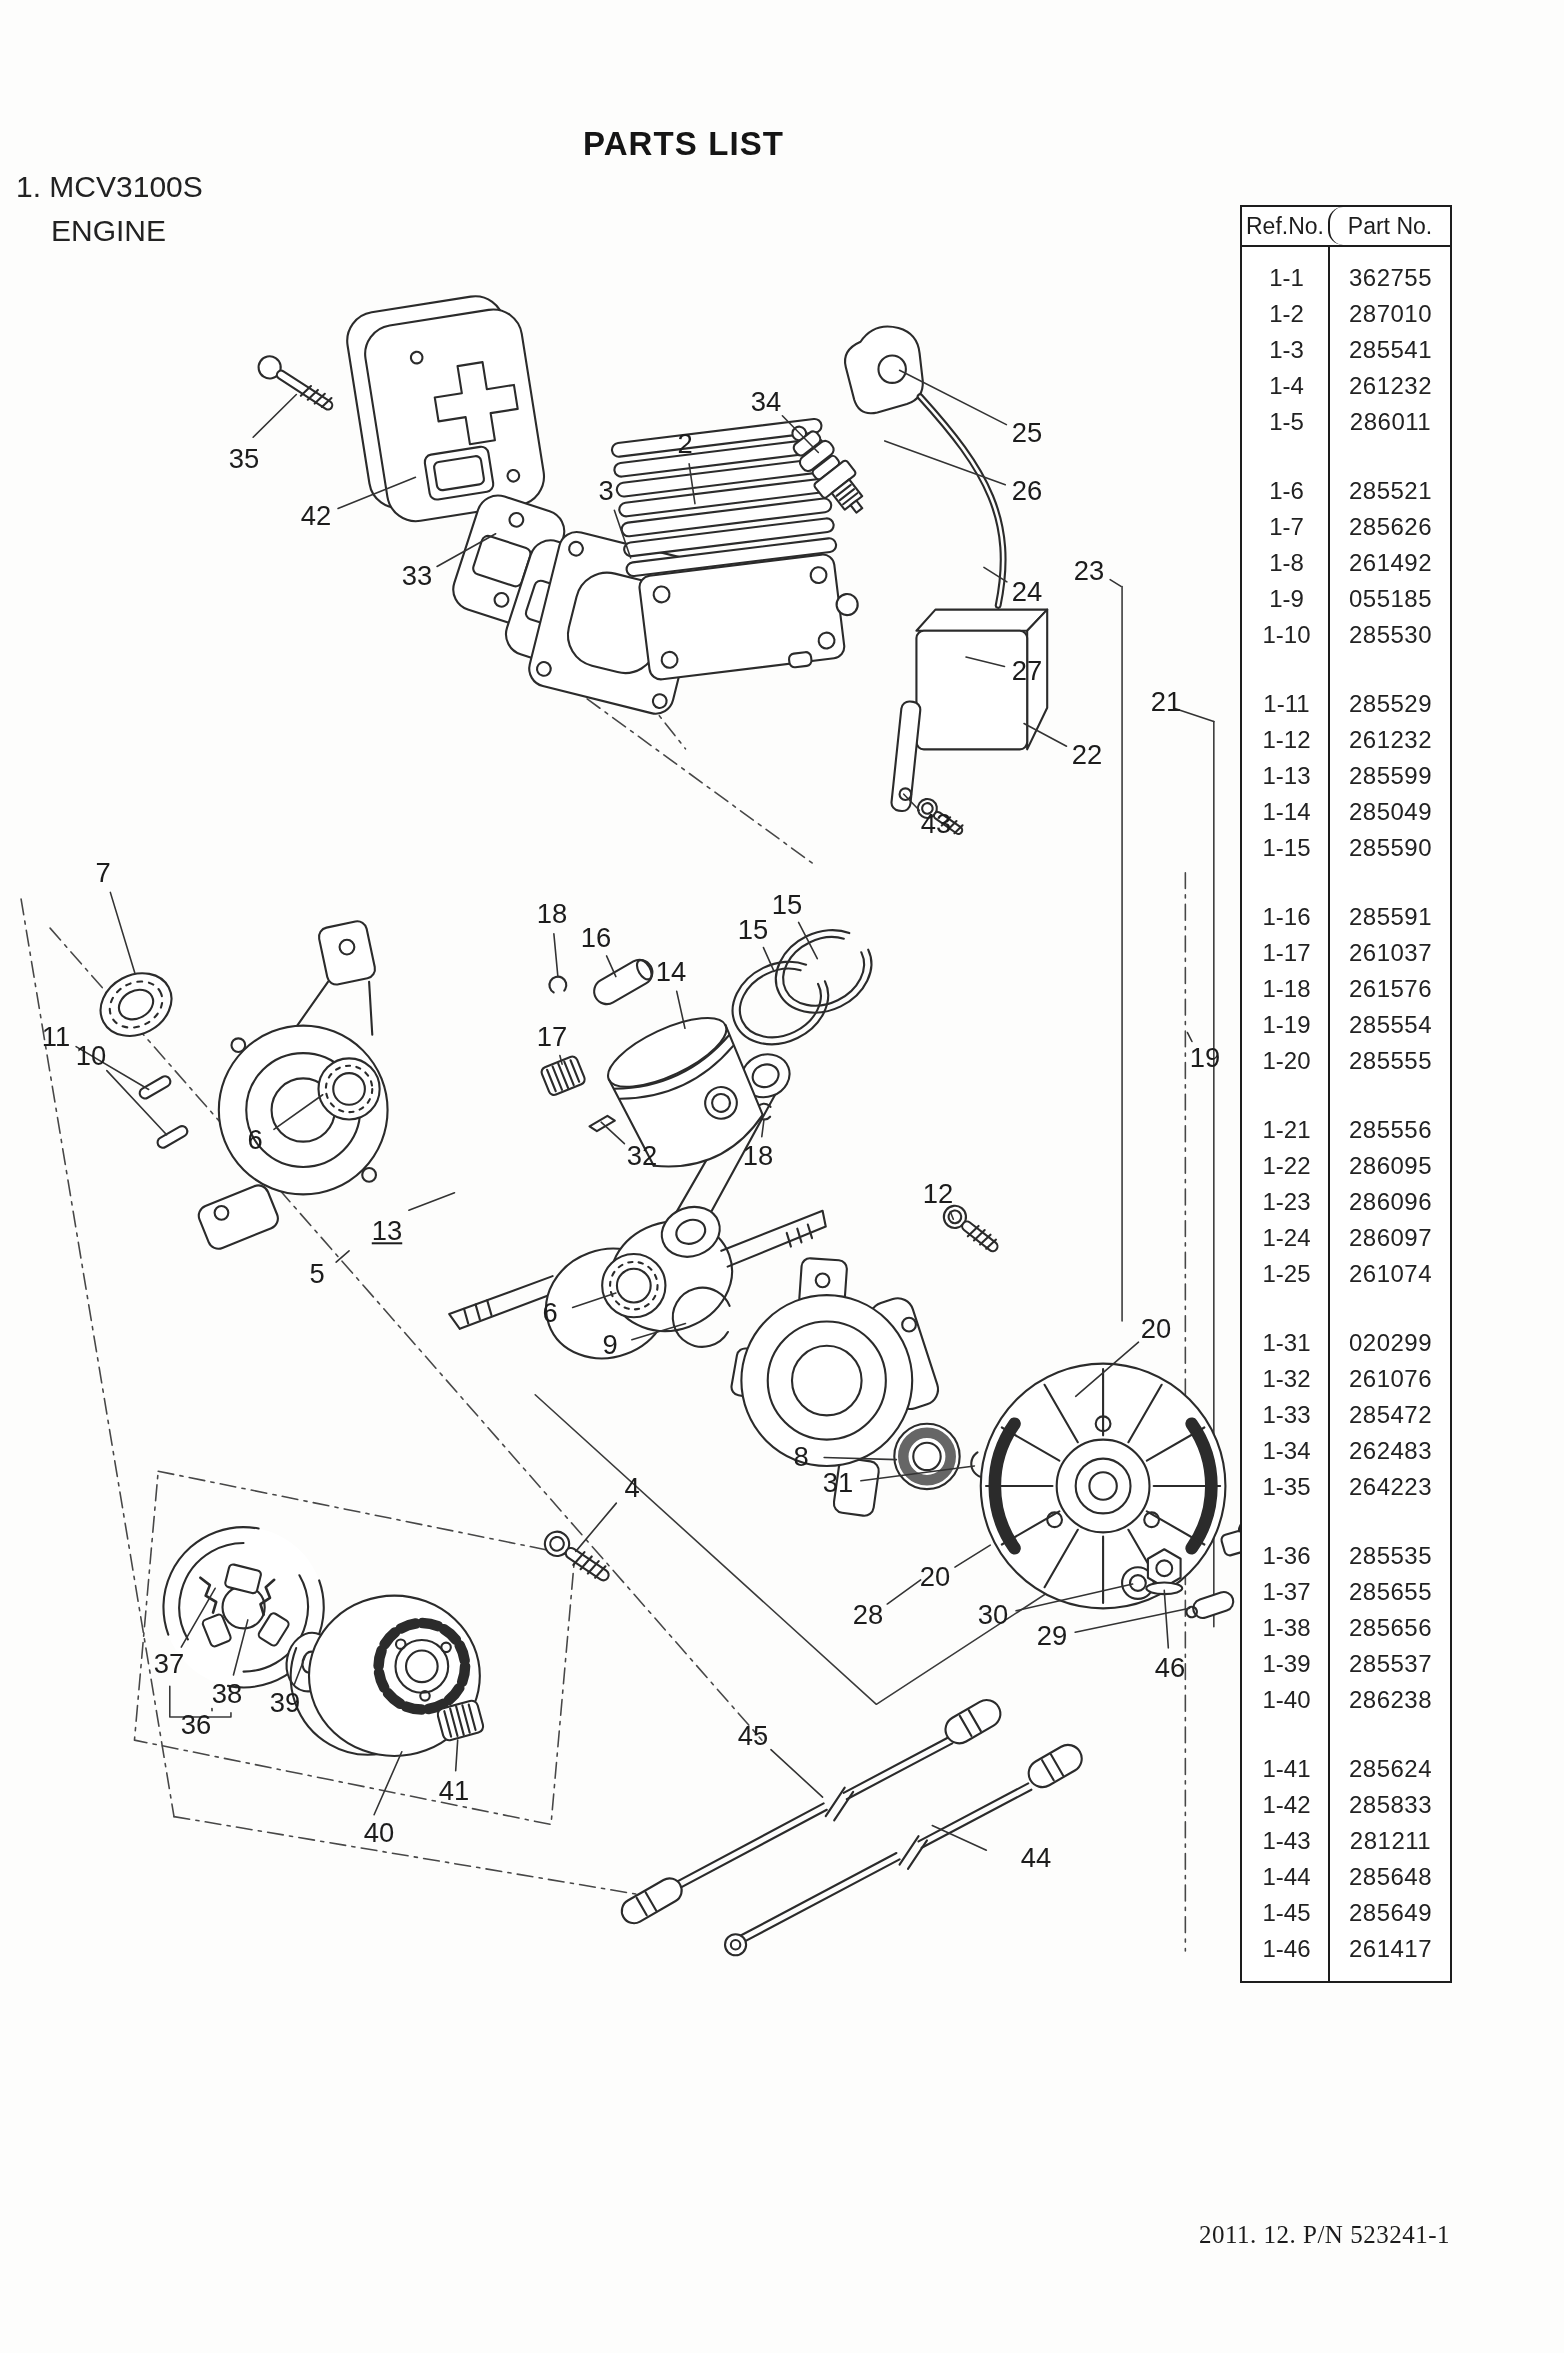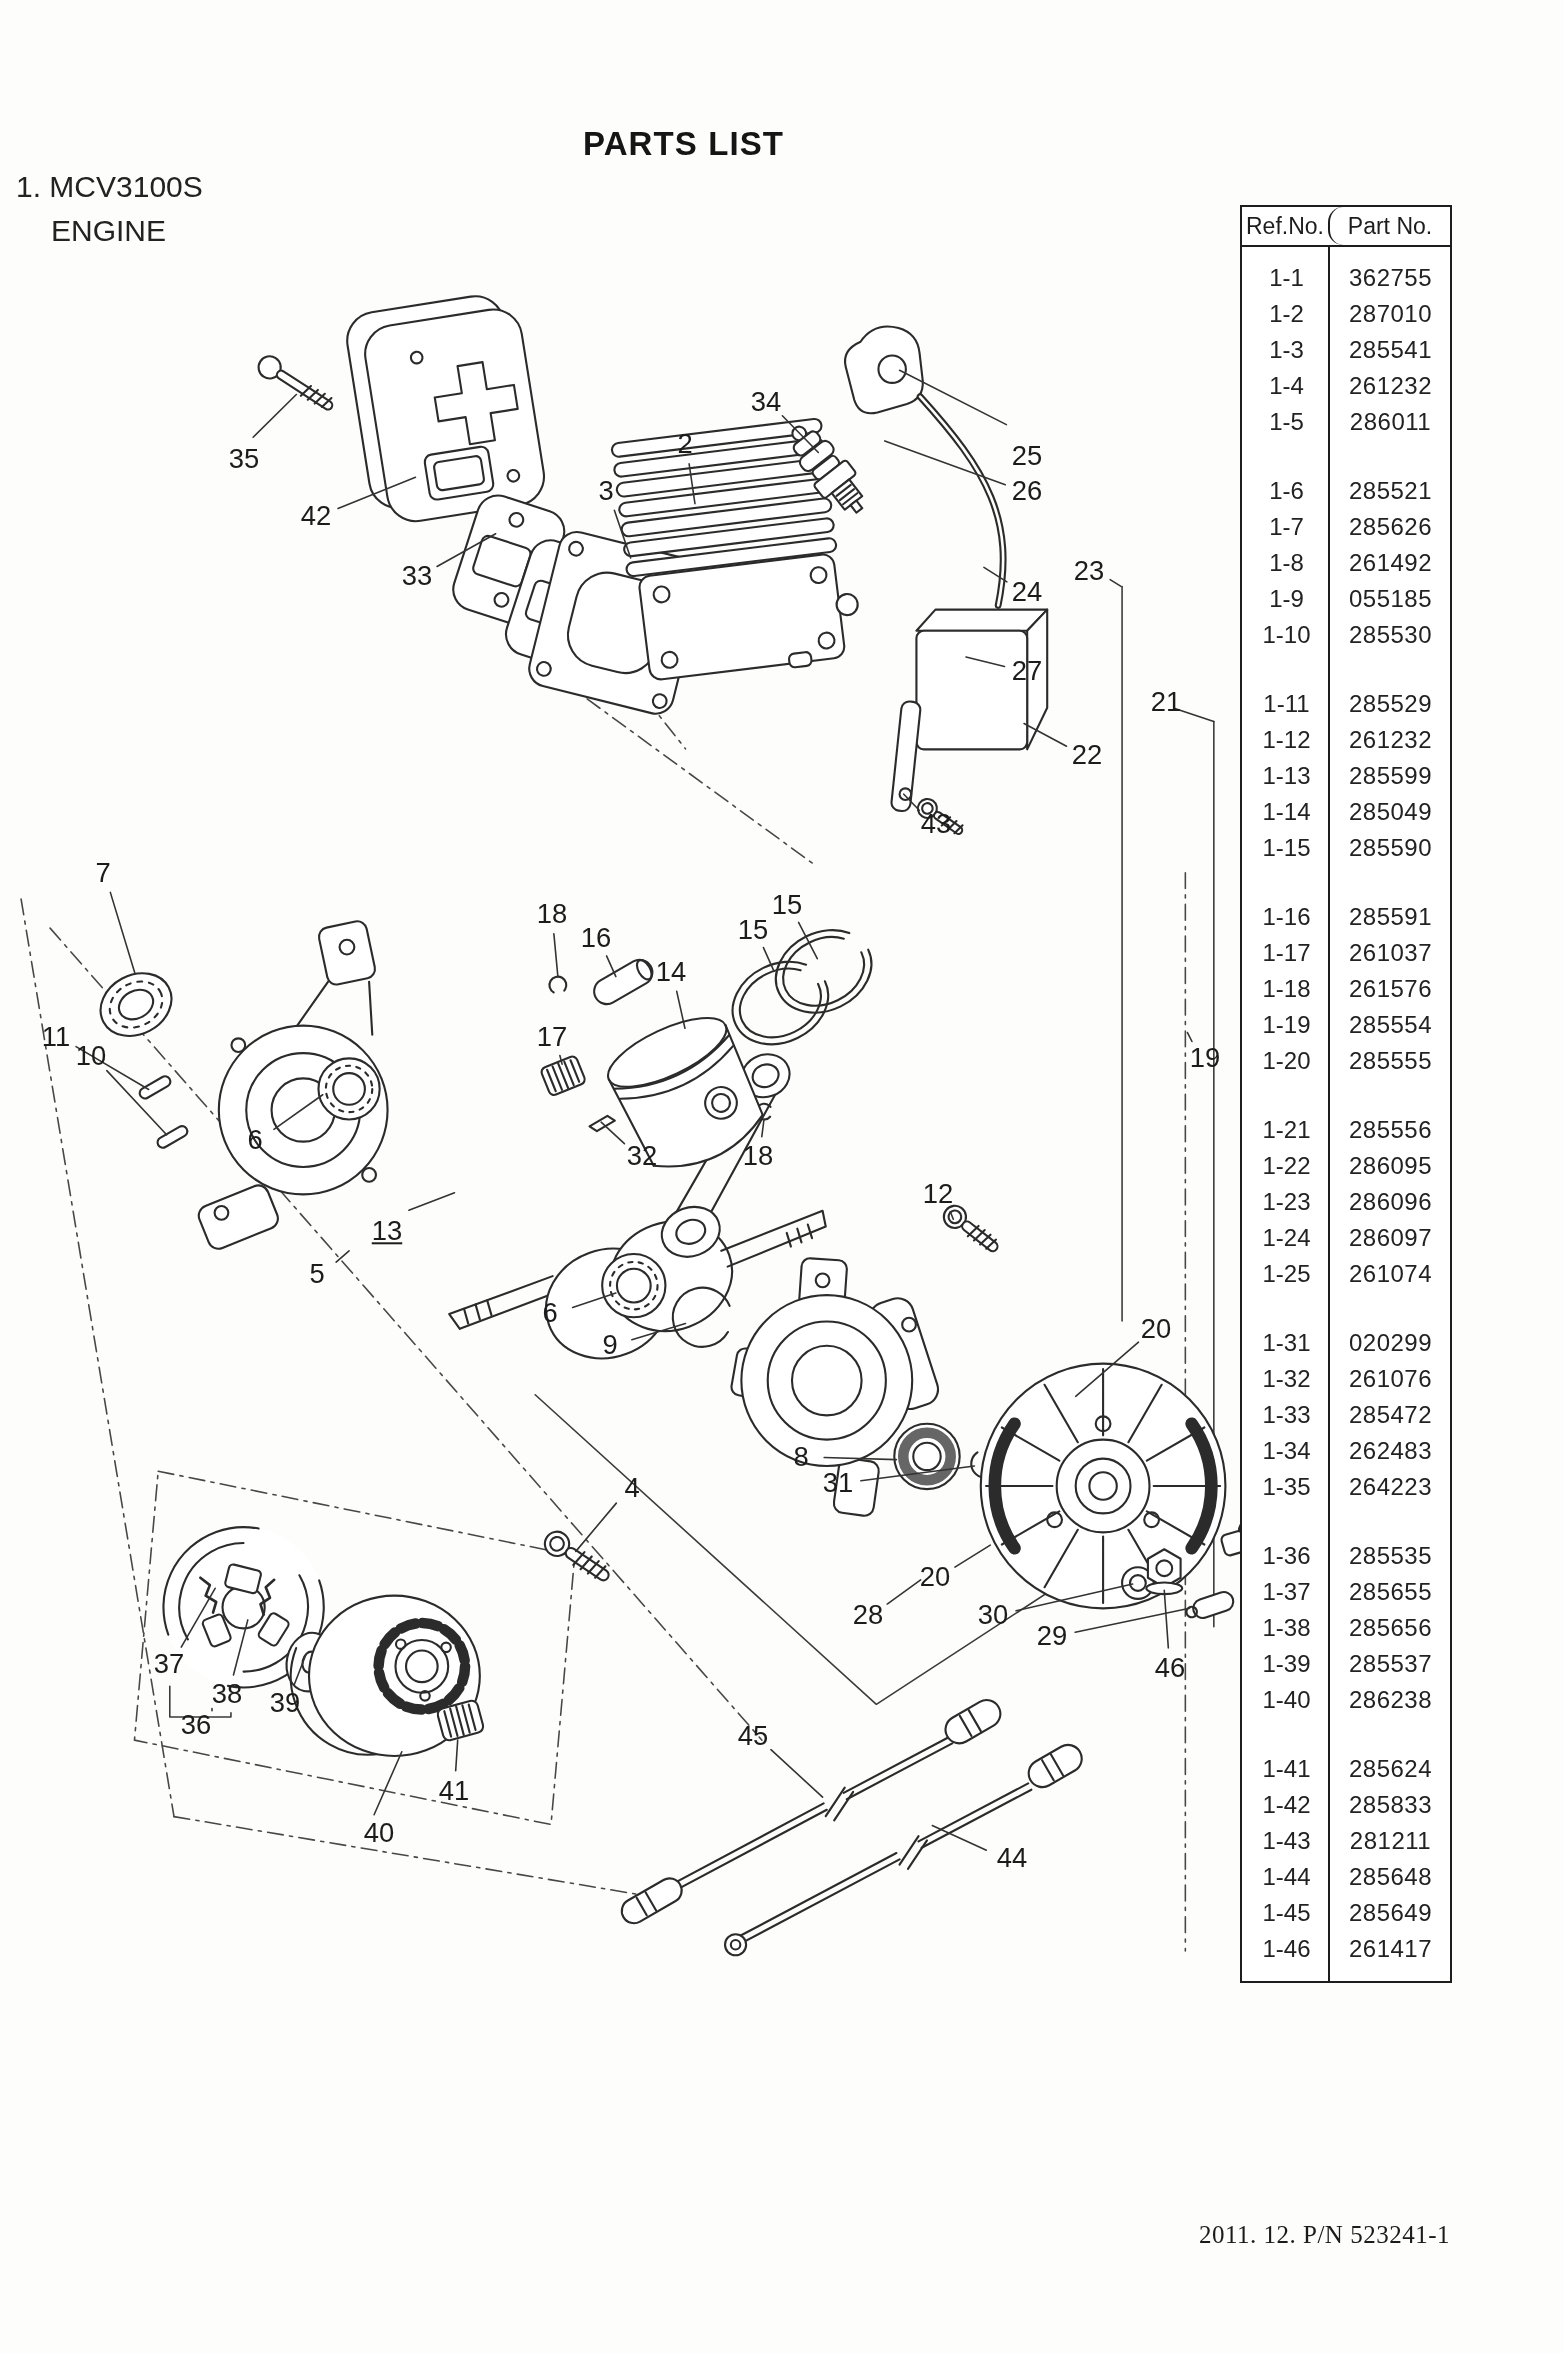--- a/index.html
+++ b/index.html
@@ -617,21 +617,21 @@
 
 <div class="footer-note">2011. 12. P/N 523241-1</div>
 
 <div id="callout-layer">
     <div class="callout" style="left: 244px; top: 451px; margin-top: 8px;">35</div>
     <div class="callout" style="left: 316px; top: 516px;">42</div>
     <div class="callout" style="left: 417px; top: 576px;">33</div>
     <div class="callout" style="left: 685px; top: 444px;">2</div>
     <div class="callout" style="left: 606px; top: 491px;">3</div>
     <div class="callout" style="left: 766px; top: 402px;">34</div>
-    <div class="callout" style="left: 1027px; top: 456px;">25</div>
+    <div class="callout" style="left: 1027px; top: 433px;">25</div>
     <div class="callout" style="left: 1027px; top: 491px;">26</div>
     <div class="callout" style="left: 1089px; top: 571px;">23</div>
     <div class="callout" style="left: 1027px; top: 592px;">24</div>
     <div class="callout" style="left: 1027px; top: 671px;">27</div>
     <div class="callout" style="left: 1153px; top: 702px; margin-left: 13px;">21</div>
     <div class="callout" style="left: 1087px; top: 755px;">22</div>
     <div class="callout" style="left: 936px; top: 824px;">43</div>
     <div class="callout" style="left: 103px; top: 873px;">7</div>
     <div class="callout" style="left: 552px; top: 914px;">18</div>
     <div class="callout" style="left: 596px; top: 938px;">16</div>
@@ -658,16 +658,16 @@
     <div class="callout" style="left: 993px; top: 1615px;">30</div>
     <div class="callout" style="left: 1052px; top: 1636px;">29</div>
     <div class="callout" style="left: 1170px; top: 1668px;">46</div>
     <div class="callout" style="left: 169px; top: 1664px;">37</div>
     <div class="callout" style="left: 227px; top: 1694px;">38</div>
     <div class="callout" style="left: 196px; top: 1725px;">36</div>
     <div class="callout" style="left: 285px; top: 1703px;">39</div>
     <div class="callout" style="left: 454px; top: 1791px;">41</div>
     <div class="callout" style="left: 364px; top: 1833px; margin-left: 15px;">40</div>
     <div class="callout" style="left: 753px; top: 1736px;">45</div>
-    <div class="callout" style="left: 1012px; top: 1858px;">44</div>
+    <div class="callout" style="left: 1036px; top: 1858px;">44</div>
     <div class="callout" style="left: 1205px; top: 1058px;">19</div>
   </div>
 
 
 </body></html>

